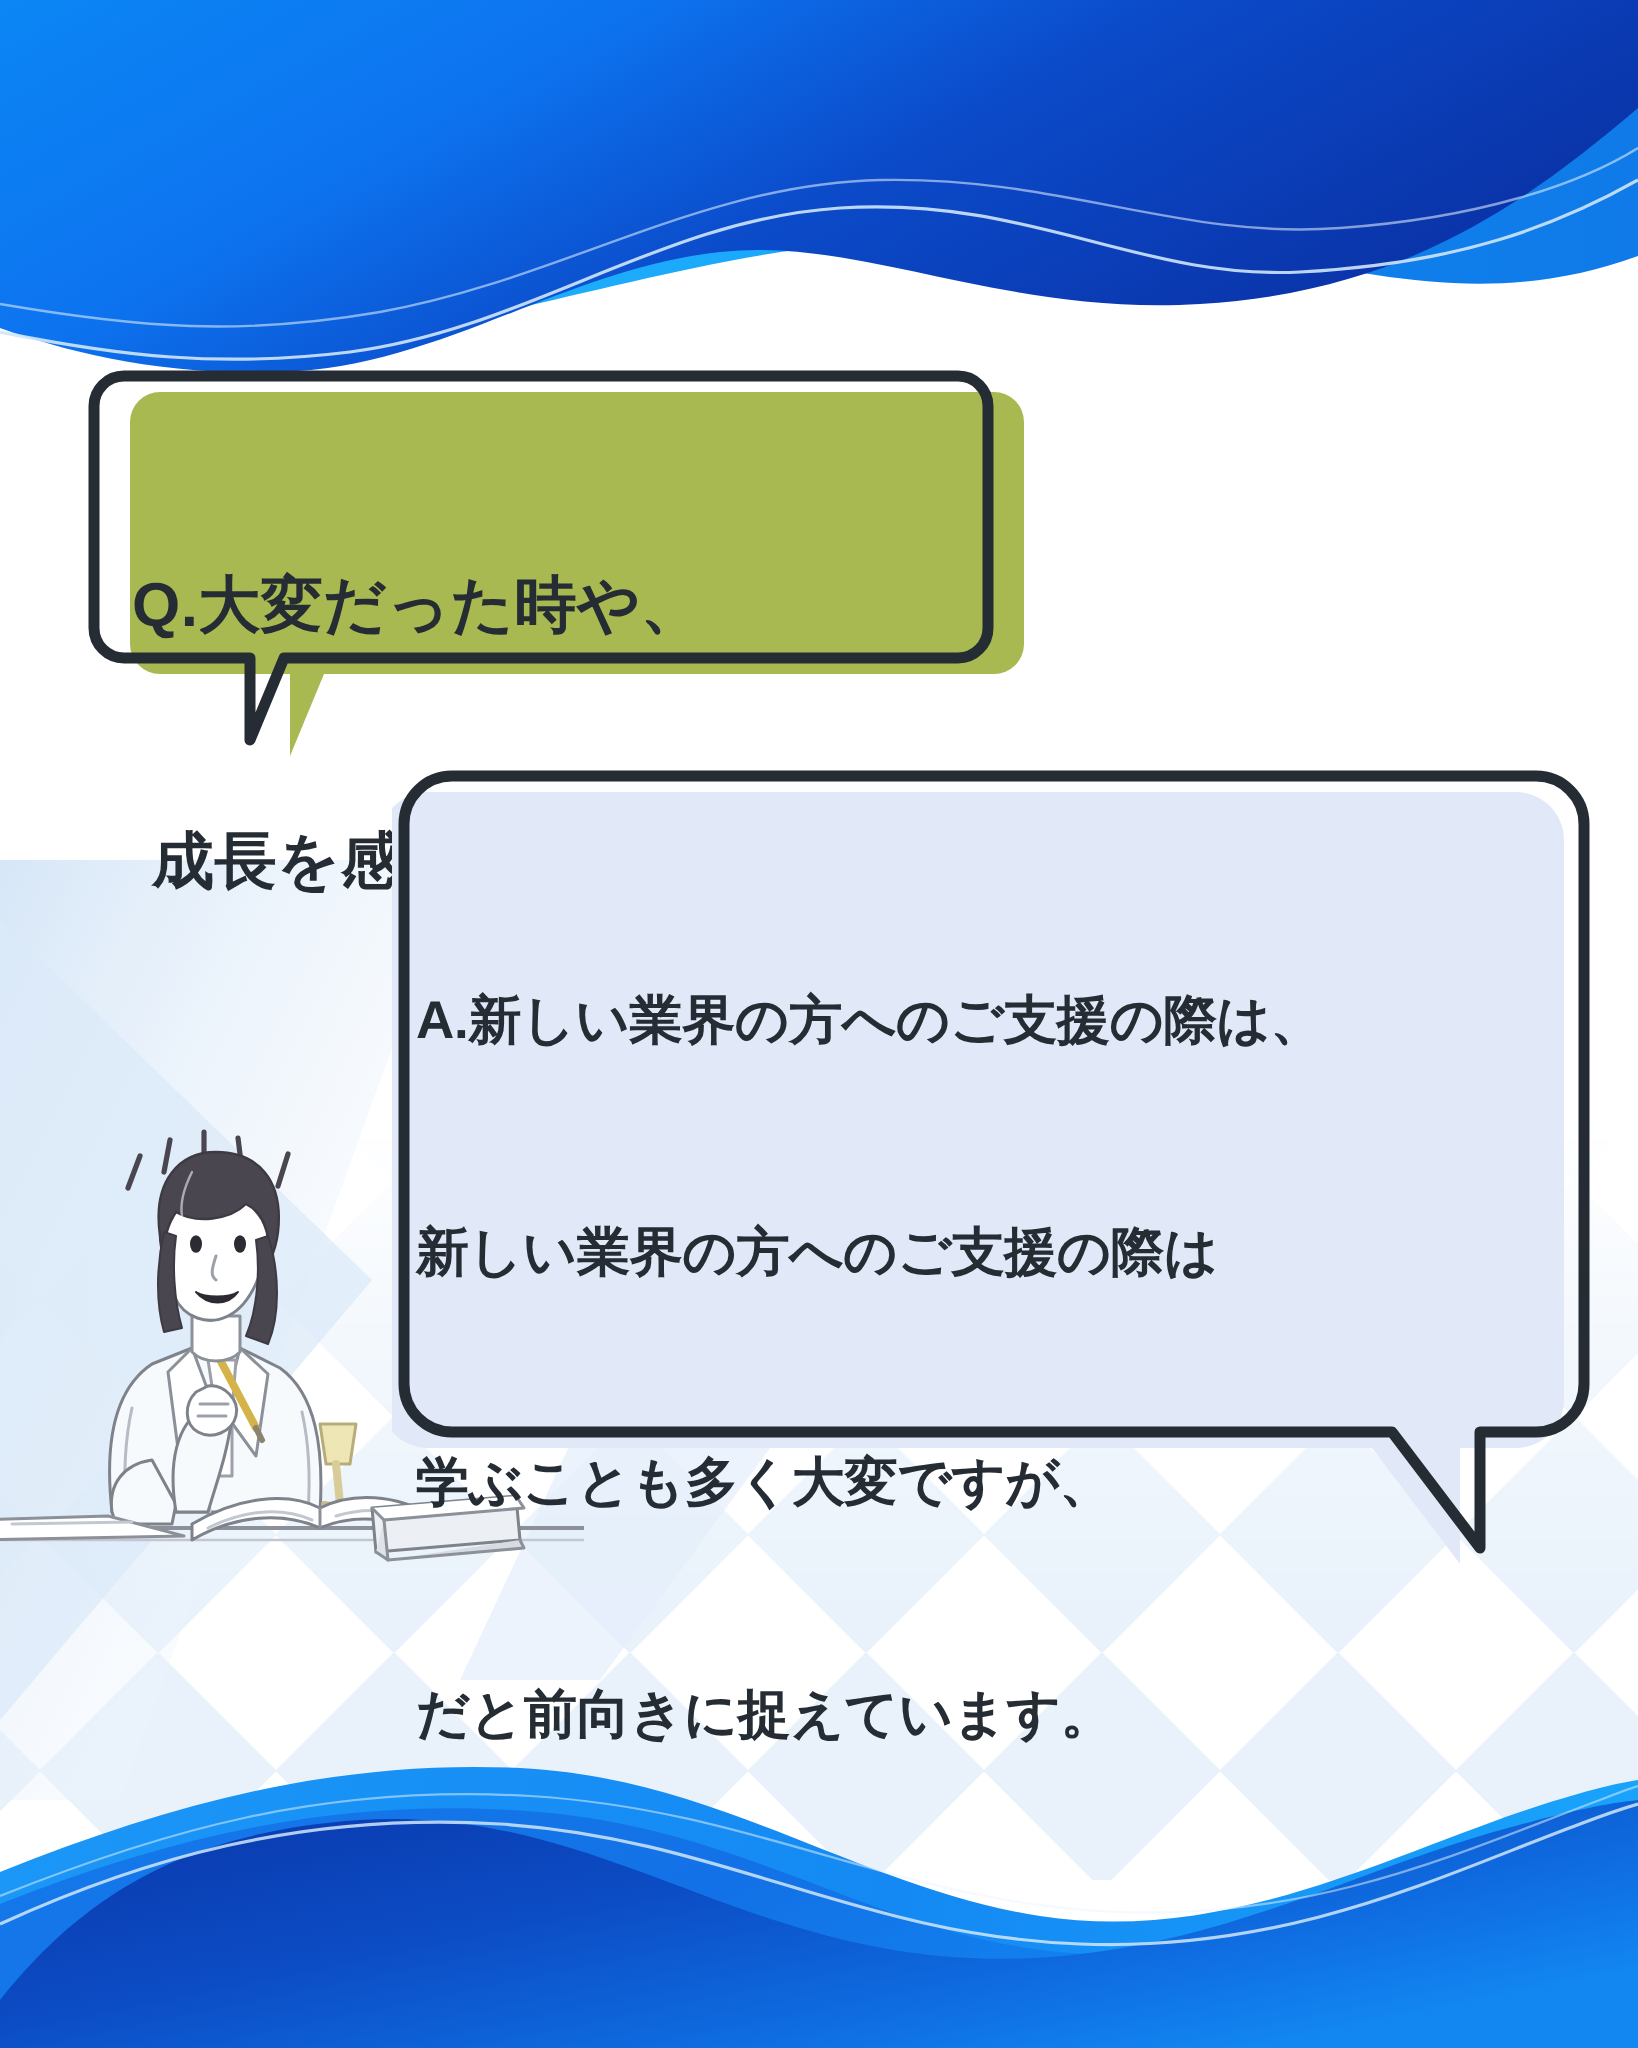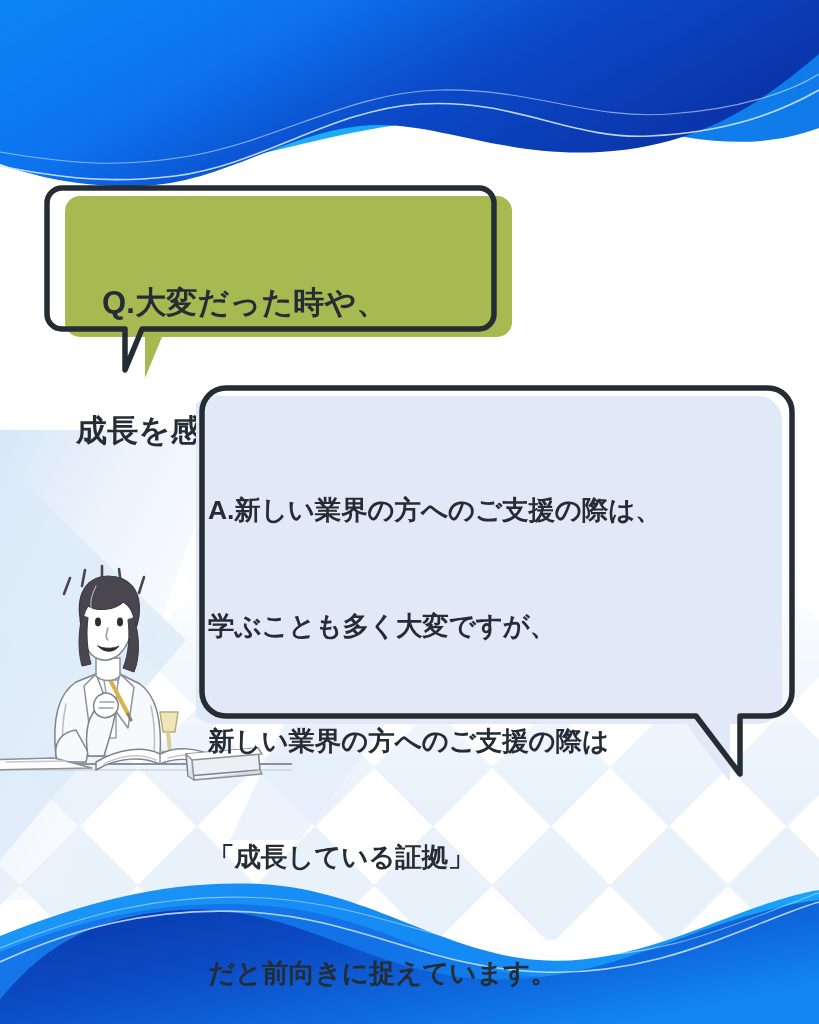--- a/index.html
+++ b/index.html
@@ -44,21 +44,21 @@
     left: 66px;
     top: 196px;
     width: 440px;
     color: #252c33;
     font-size: 31px;
     font-weight: bold;
     line-height: 1.38;
     letter-spacing: 0.2px;
     white-space: pre;
   }
-  .q-line-1 { padding-left: 36px; }
+  .q-line-1 { }
   .q-line-2 { padding-left: 10px; }
 
   
   .a-bubble {
     position: absolute;
     left: 196px;
     top: 382px;
     width: 600px;
     height: 440px;
   }
@@ -363,21 +363,20 @@
                H572 A24,24 0 0 1 596,30
                V310 A24,24 0 0 1 572,334
                H544 L544,392 L500,334
                H30 A24,24 0 0 1 6,310
                V30 A24,24 0 0 1 30,6 Z" fill="none" stroke="#252c33" stroke-width="5.5" stroke-linejoin="round"></path>
     </svg>
   </div>
 
   <div class="a-text">
     <div>A.新しい業界の方へのご支援の際は、</div>
+    <div>新しい業界の方へのご支援の際は</div>
     <div>学ぶことも多く大変ですが、</div>
-    <div>新しい業界の方へのご支援の際は</div>
-    <div>「成長している証拠」</div>
     <div>だと前向きに捉えています。</div>
     
     
   </div>
 
 </div>
 
 </body></html>

